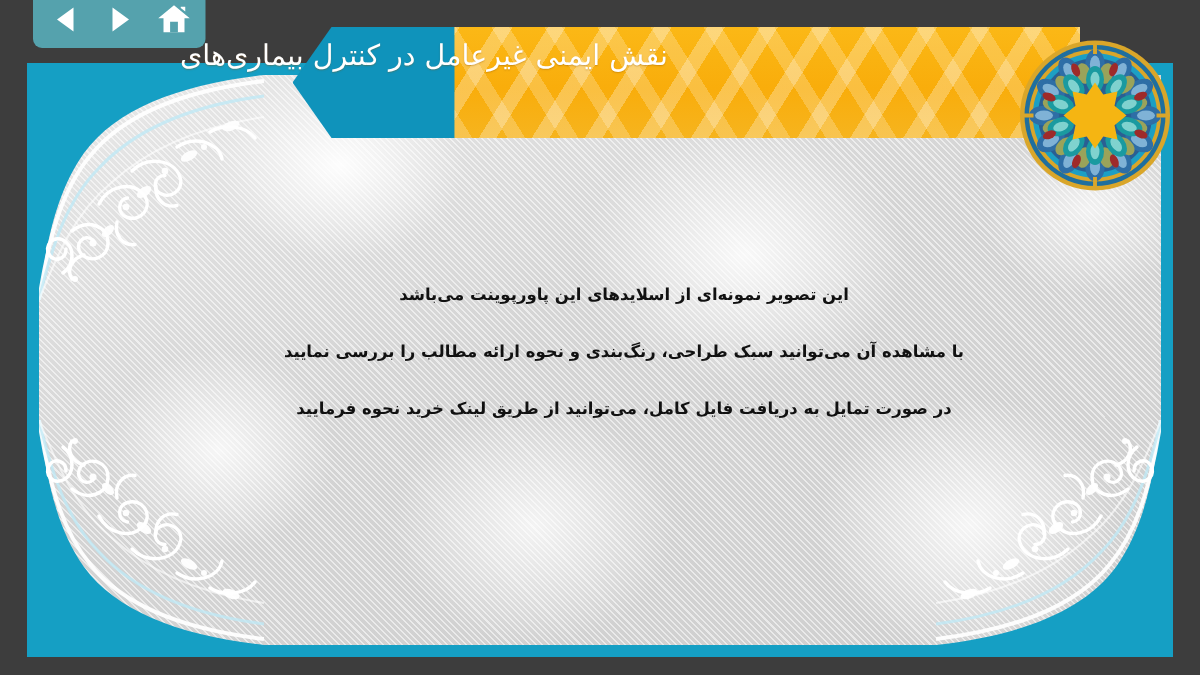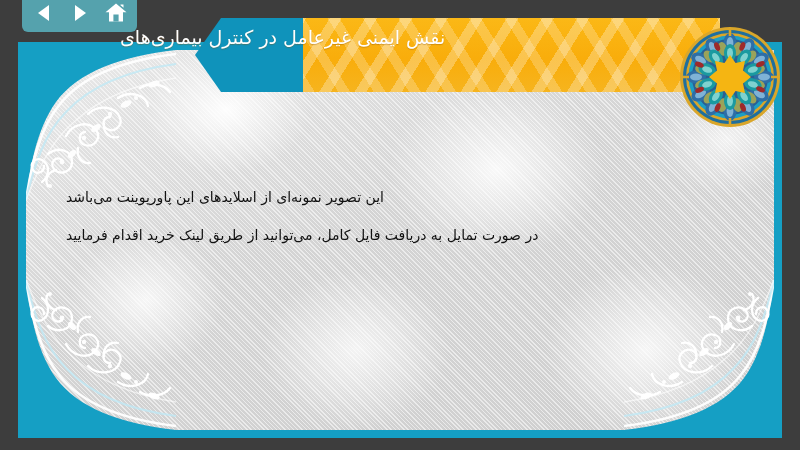--- a/index.html
+++ b/index.html
@@ -114,25 +114,26 @@
     left: 678px; top: 25px;
     width: 104px; height: 104px;
   }
   #medallion svg { display: block; width: 104px; height: 104px; }
 
   
   #body-text {
     position: absolute;
     left: 40px; top: 128px;
     width: 700px;
-    text-align: left;
+    text-align: center;
     direction: rtl;
     color: #111;
-    font-size: 14px;
+    font-size: 11px;
     line-height: 38px;
+    font-weight: bold;
   }
   #body-text p { white-space: nowrap; }
 </style>
 </head>
 <body>
 
 <div id="stage">
 
   <div id="frame">
     <div id="frame-inner">
@@ -225,21 +226,22 @@
             <ellipse cx="128" cy="34" rx="6" ry="3" transform="rotate(-22 128 34)"></ellipse>
             <ellipse cx="100" cy="54" rx="6" ry="3" transform="rotate(-28 100 54)"></ellipse>
             <ellipse cx="70" cy="78" rx="5.5" ry="3" transform="rotate(-35 70 78)"></ellipse>
             <ellipse cx="46" cy="104" rx="5" ry="2.8" transform="rotate(-45 46 104)"></ellipse>
           </g>
         </svg>
       </div>
 
       <div id="body-text">
         <p>این تصویر نمونه‌ای از اسلایدهای این پاورپوینت می‌باشد</p>
-        <p>در صورت تمایل به دریافت فایل کامل، می‌توانید از طریق لینک خرید اقدام فرمایید</p>
+        <p>با مشاهده آن می‌توانید سبک طراحی، رنگ‌بندی و نحوه ارائه مطالب را بررسی نمایید</p>
+        <p>در صورت تمایل به دریافت فایل کامل، می‌توانید از طریق لینک خرید نحوه فرمایید</p>
       </div>
 
     </div>
   </div>
 
   <div id="banner">
     <div id="banner-tail"></div>
     <div id="banner-band"></div>
   </div>
   <div id="banner-title">

